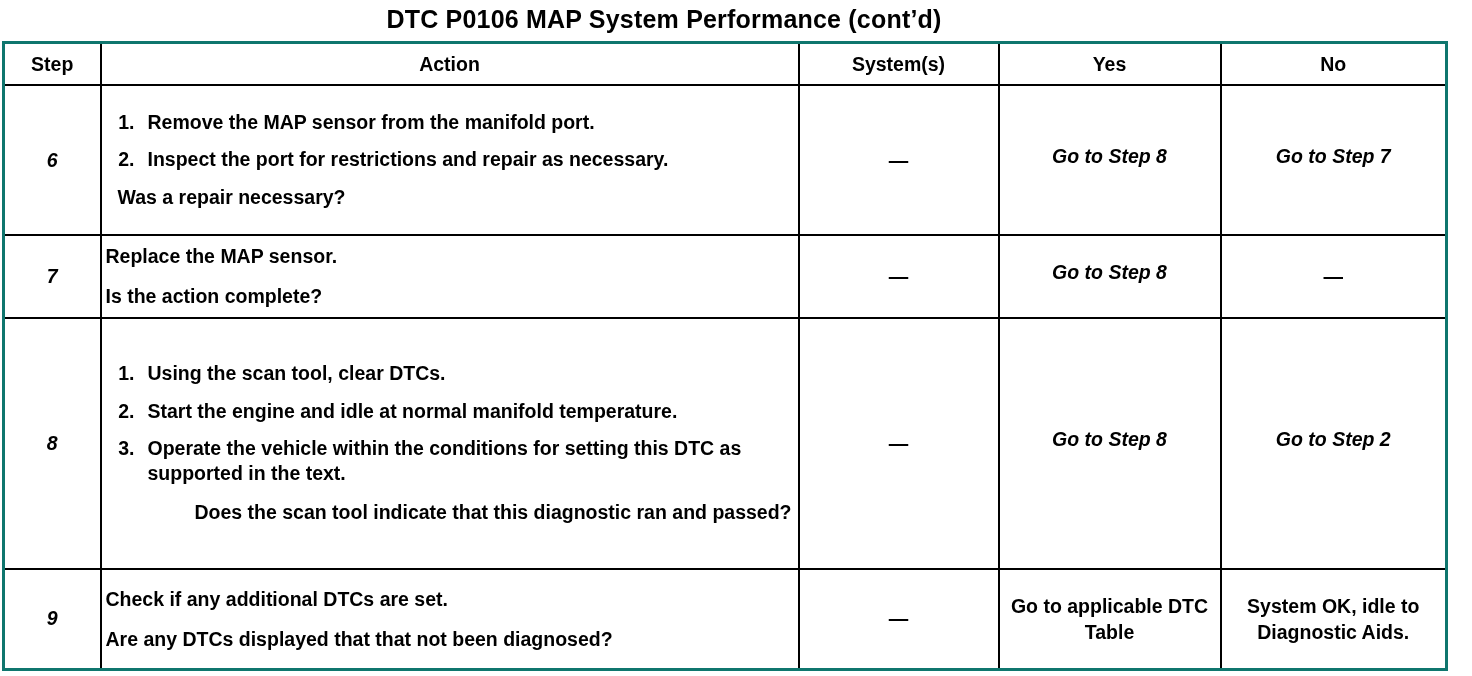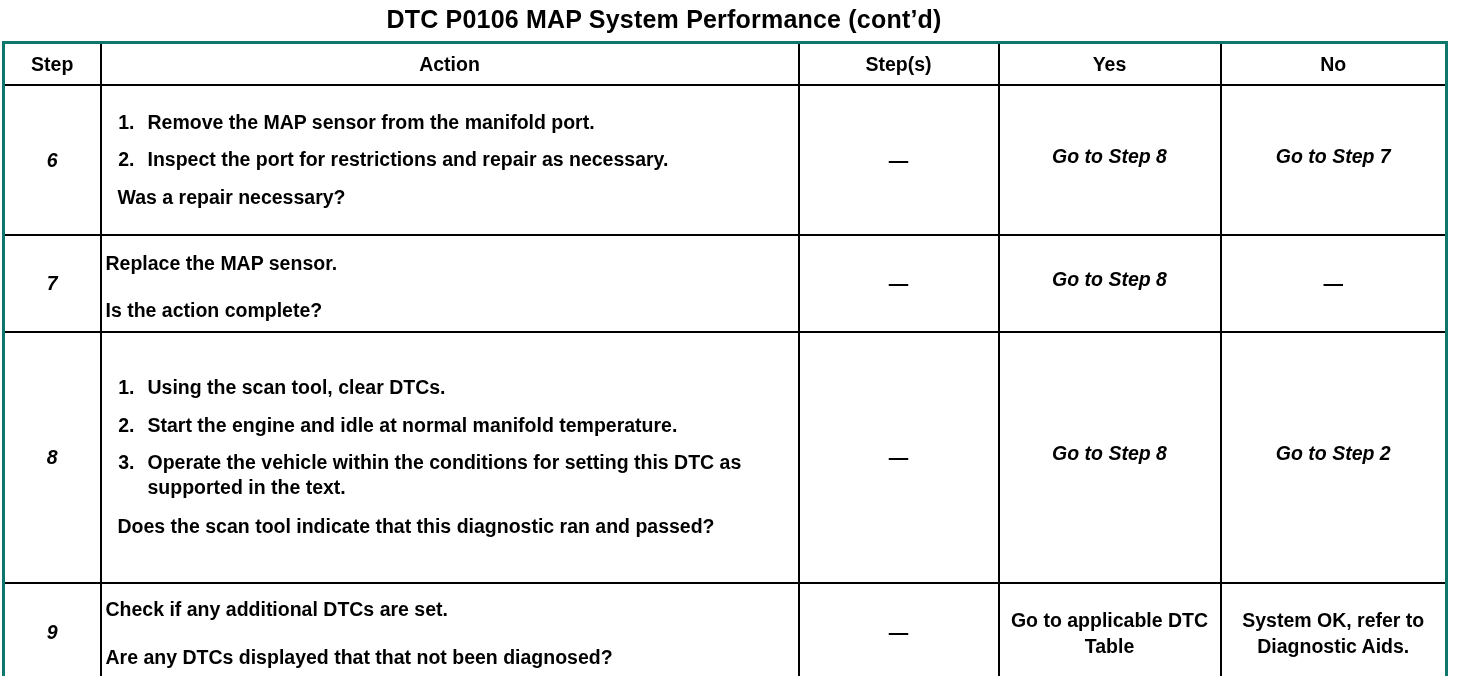--- a/index.html
+++ b/index.html
@@ -112,33 +112,34 @@
     box-sizing: border-box;
   }
   .steps-list li .txt {
     flex: 1 1 auto;
   }
   .q-line {
     padding: 6px 6px 6px 16px;
     line-height: 1.30;
   }
   .plain-line {
-    padding: 15px 6px 7px 4px;
+    padding: 8px 6px 7px 4px;
     line-height: 1.30;
   }
   .pad-top-2 { padding-top: 9px; }
 
   
   tr.row-6 td { height: 148px; }
   tr.row-7 td { height: 77px; }
   tr.row-8 td { height: 249px; }
   tr.row-9 td { height: 98px; }
 
   .multiline {
     line-height: 1.34;
+    text-align: right;
   }
 </style>
 </head>
 <body>
 
 <div class="page">
 
   <div class="doc-title">DTC P0106 MAP System Performance (cont’d)</div>
 
   <table class="dtc-table">
@@ -147,21 +148,21 @@
       <col class="c-action">
       <col class="c-value">
       <col class="c-yes">
       <col class="c-no">
     </colgroup>
 
     <thead>
       <tr>
         <th>Step</th>
         <th>Action</th>
-        <th>Step(s)</th>
+        <th>System(s)</th>
         <th>Yes</th>
         <th>No</th>
       </tr>
     </thead>
 
     <tbody>
 
       <tr class="row-6">
         <td class="step-cell">6</td>
 
@@ -240,19 +241,19 @@
         <td class="step-cell">9</td>
 
         <td class="action-cell">
           <div class="plain-line pad-top-2">Check if any additional DTCs are set.</div>
           <div class="plain-line">Are any DTCs displayed that that not been diagnosed?</div>
         </td>
 
         <td class="value-cell">—</td>
 
         <td class="branch-cell multiline">Go to applicable DTC Table</td>
-        <td class="branch-cell multiline">System OK, refer to Diagnostic Aids.</td>
+        <td class="branch-cell multiline">System OK, idle to Diagnostic Aids.</td>
       </tr>
 
     </tbody>
   </table>
 
 </div>
 
 </body></html>

